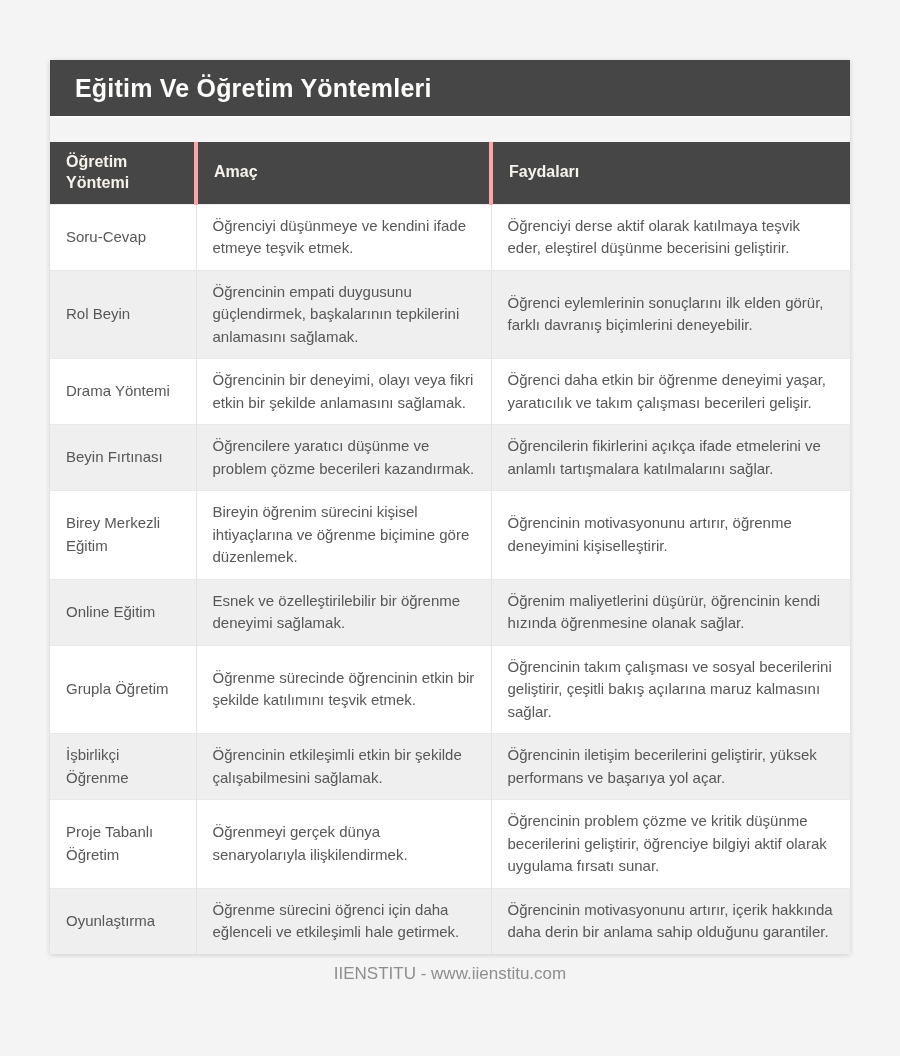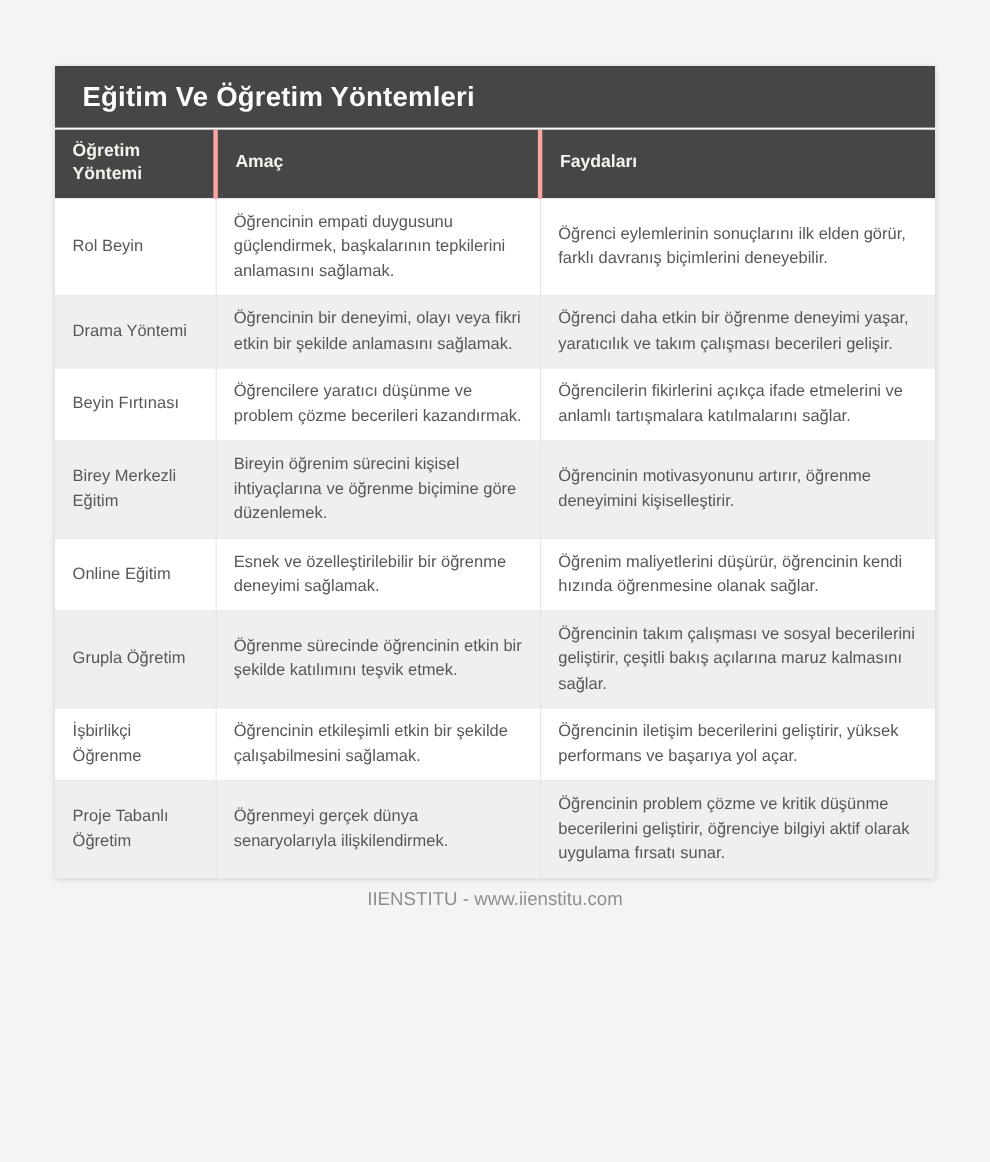--- a/index.html
+++ b/index.html
@@ -31,20 +31,21 @@
     padding:14px 25px 13px 25px;
     border-bottom:2px solid #fafafa;
   }
   table{
     width:100%;
     border-collapse:collapse;
     table-layout:fixed;
     background:var(--row-bg);
     font-size:15px;
     color:var(--body-text);
+    margin-top:24px;
   }
   thead th{
     background:var(--header-bg);
     color:var(--header-text);
     text-align:left;
     font-size:16px;font-weight:bold;
     line-height:1.3;
     padding:10px 16px;
     height:62px;
     vertical-align:middle;
@@ -82,20 +83,25 @@
       </colgroup>
       <thead>
         <tr>
           <th>Öğretim Yöntemi</th>
           <th>Amaç</th>
           <th>Faydaları</th>
         </tr>
       </thead>
       <tbody id="table-body">
           <tr>
+    <td>Soru-Cevap</td>
+    <td>Öğrenciyi düşünmeye ve kendini ifade etmeye teşvik etmek.</td>
+    <td>Öğrenciyi derse aktif olarak katılmaya teşvik eder, eleştirel düşünme becerisini geliştirir.</td>
+  </tr>
+          <tr>
     <td>Rol Beyin</td>
     <td>Öğrencinin empati duygusunu güçlendirmek, başkalarının tepkilerini anlamasını sağlamak.</td>
     <td>Öğrenci eylemlerinin sonuçlarını ilk elden görür, farklı davranış biçimlerini deneyebilir.</td>
   </tr>
           <tr>
     <td>Drama Yöntemi</td>
     <td>Öğrencinin bir deneyimi, olayı veya fikri etkin bir şekilde anlamasını sağlamak.</td>
     <td>Öğrenci daha etkin bir öğrenme deneyimi yaşar, yaratıcılık ve takım çalışması becerileri gelişir.</td>
   </tr>
           <tr>
@@ -121,17 +127,22 @@
           <tr>
     <td>İşbirlikçi Öğrenme</td>
     <td>Öğrencinin etkileşimli etkin bir şekilde çalışabilmesini sağlamak.</td>
     <td>Öğrencinin iletişim becerilerini geliştirir, yüksek performans ve başarıya yol açar.</td>
   </tr>
           <tr>
     <td>Proje Tabanlı Öğretim</td>
     <td>Öğrenmeyi gerçek dünya senaryolarıyla ilişkilendirmek.</td>
     <td>Öğrencinin problem çözme ve kritik düşünme becerilerini geliştirir, öğrenciye bilgiyi aktif olarak uygulama fırsatı sunar.</td>
   </tr>
+          <tr>
+    <td>Oyunlaştırma</td>
+    <td>Öğrenme sürecini öğrenci için daha eğlenceli ve etkileşimli hale getirmek.</td>
+    <td>Öğrencinin motivasyonunu artırır, içerik hakkında daha derin bir anlama sahip olduğunu garantiler.</td>
+  </tr>
         </tbody>
     </table>
   </div>
   <div class="footer">IIENSTITU - www.iienstitu.com</div>
 </div>
 
 </body></html>

